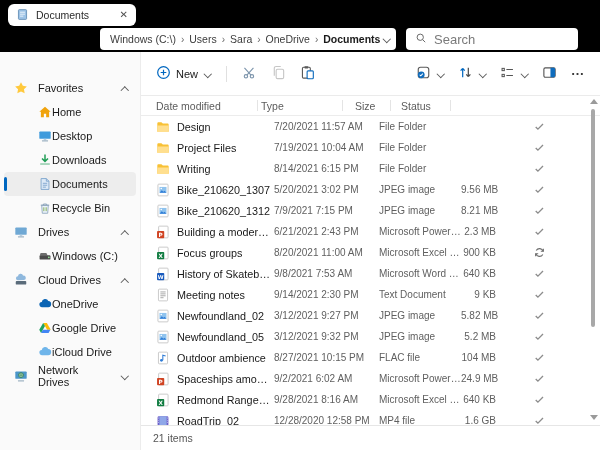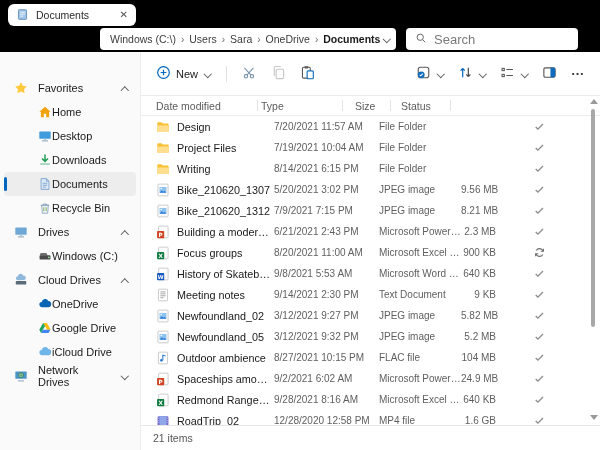--- a/index.html
+++ b/index.html
@@ -522,21 +522,21 @@
        <span class="cell-name">
          <span class="ficon">
                   <svg width="14" height="14" viewBox="0 0 16 16">
                     <rect x="3" y="1.3" width="10.8" height="13.4" rx="1" fill="#fff" stroke="#c3c3c3" stroke-width="1"></rect>
                     <rect x="1.2" y="6.8" width="8.2" height="8.2" rx="1" fill="#185abd"></rect>
                     <text x="5.3" y="13.4" font-size="6" font-family="DejaVu Sans, sans-serif" font-weight="bold" fill="#fff" text-anchor="middle">W</text>
                   </svg>
                 </span>
          <span class="fname">History of Skateboards</span>
        </span>
-       <span class="cell-date">9/8/2021 5:53 AM</span>
+       <span class="cell-date">9/8/2021 7:53 AM</span>
        <span class="cell-type">Microsoft Word Doc...</span>
        <span class="cell-size">640 KB</span>
        <span class="cell-status">
                 <svg width="11" height="11" viewBox="0 0 16 16">
                   <path d="M2.5 8.6l3.2 3.2 7.4-7.4" fill="none" stroke="#8c8c8c" stroke-width="2"></path>
                 </svg>
               </span>
      </div>
             <div class="row">
        <span class="cell-name">

